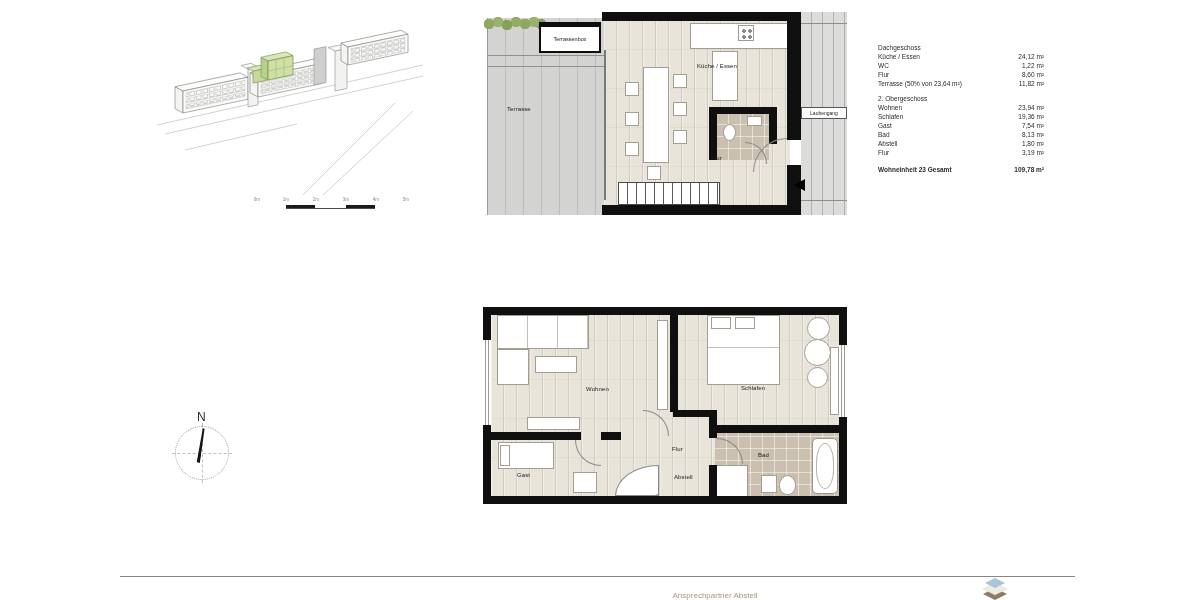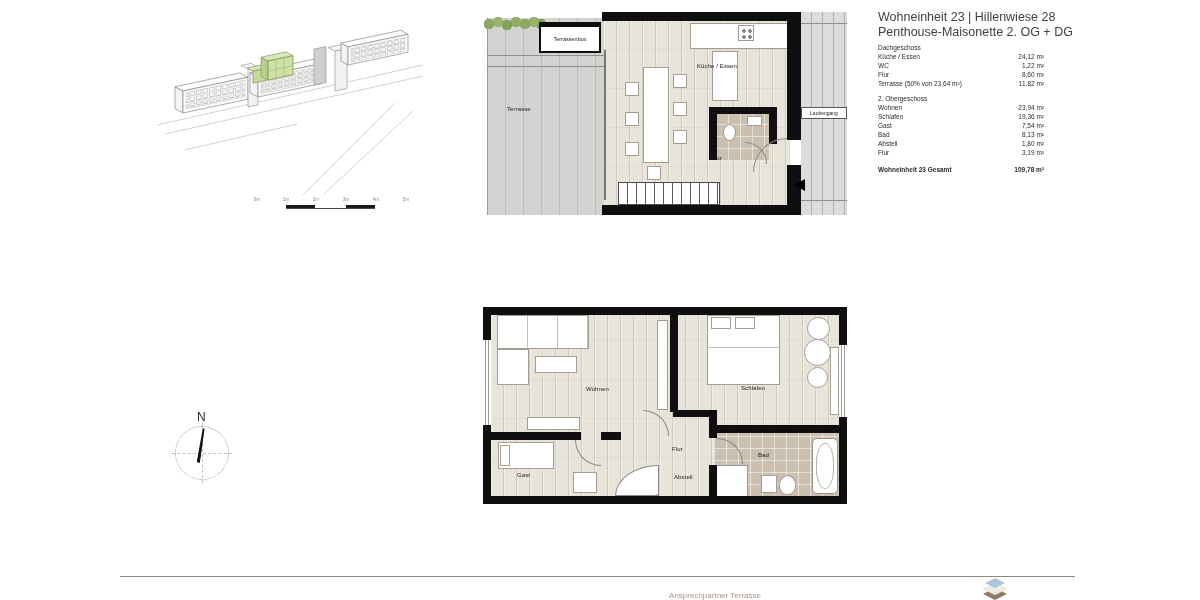--- a/index.html
+++ b/index.html
@@ -207,24 +207,20 @@
 
     <div class="laub" style="left:318px;top:2px;width:46px;height:203px;"></div>
     <div class="hline" style="left:318px;top:13px;width:46px;"></div>
     <div class="hline" style="left:318px;top:190px;width:46px;"></div>
     <div class="labelbox" style="left:318px;top:97px;width:46px;height:12px;">
       <span>Laubengang</span>
     </div>
     <div class="arrowL" style="left:311px;top:169px;"></div>
   </div>
 
-  <div class="title">
-    <div>Wohneinheit 23 | Hillenwiese 28</div>
-    <div>Penthouse-Maisonette 2. OG + DG</div>
-  </div>
 
   <div class="areas">
     <div class="aheading">Dachgeschoss</div>
     <div class="arow">
         <span>Küche / Essen</span>
         <span>24,12 m²</span>
       </div>
     <div class="arow">
         <span>WC</span>
         <span>1,22 m²</span>
@@ -335,20 +331,20 @@
   <div class="compass">
     <div class="compass-n">N</div>
     <div class="compass-circle">
       <div class="ch-h"></div>
       <div class="ch-v"></div>
     </div>
     <div class="needle"></div>
   </div>
 
   <div class="footer-line"></div>
-  <div class="footer-contact">Ansprechpartner Terrasse</div>
+  <div class="footer-contact">Ansprechpartner Abstell</div>
   <svg style="position:absolute;left:981px;top:578px" width="28" height="22" viewBox="0 0 28 22">
     <polygon points="14,10 26,16 14,22 2,16" fill="#8d7b66"></polygon>
     <polygon points="14,5 26,11 14,17 2,11" fill="#f1ece3" stroke="#d8d2c6" stroke-width="0.4"></polygon>
     <polygon points="14,0 24,5 14,10 4,5" fill="#a9c6d8"></polygon>
   </svg>
 
 </div>
 
 </body></html>

